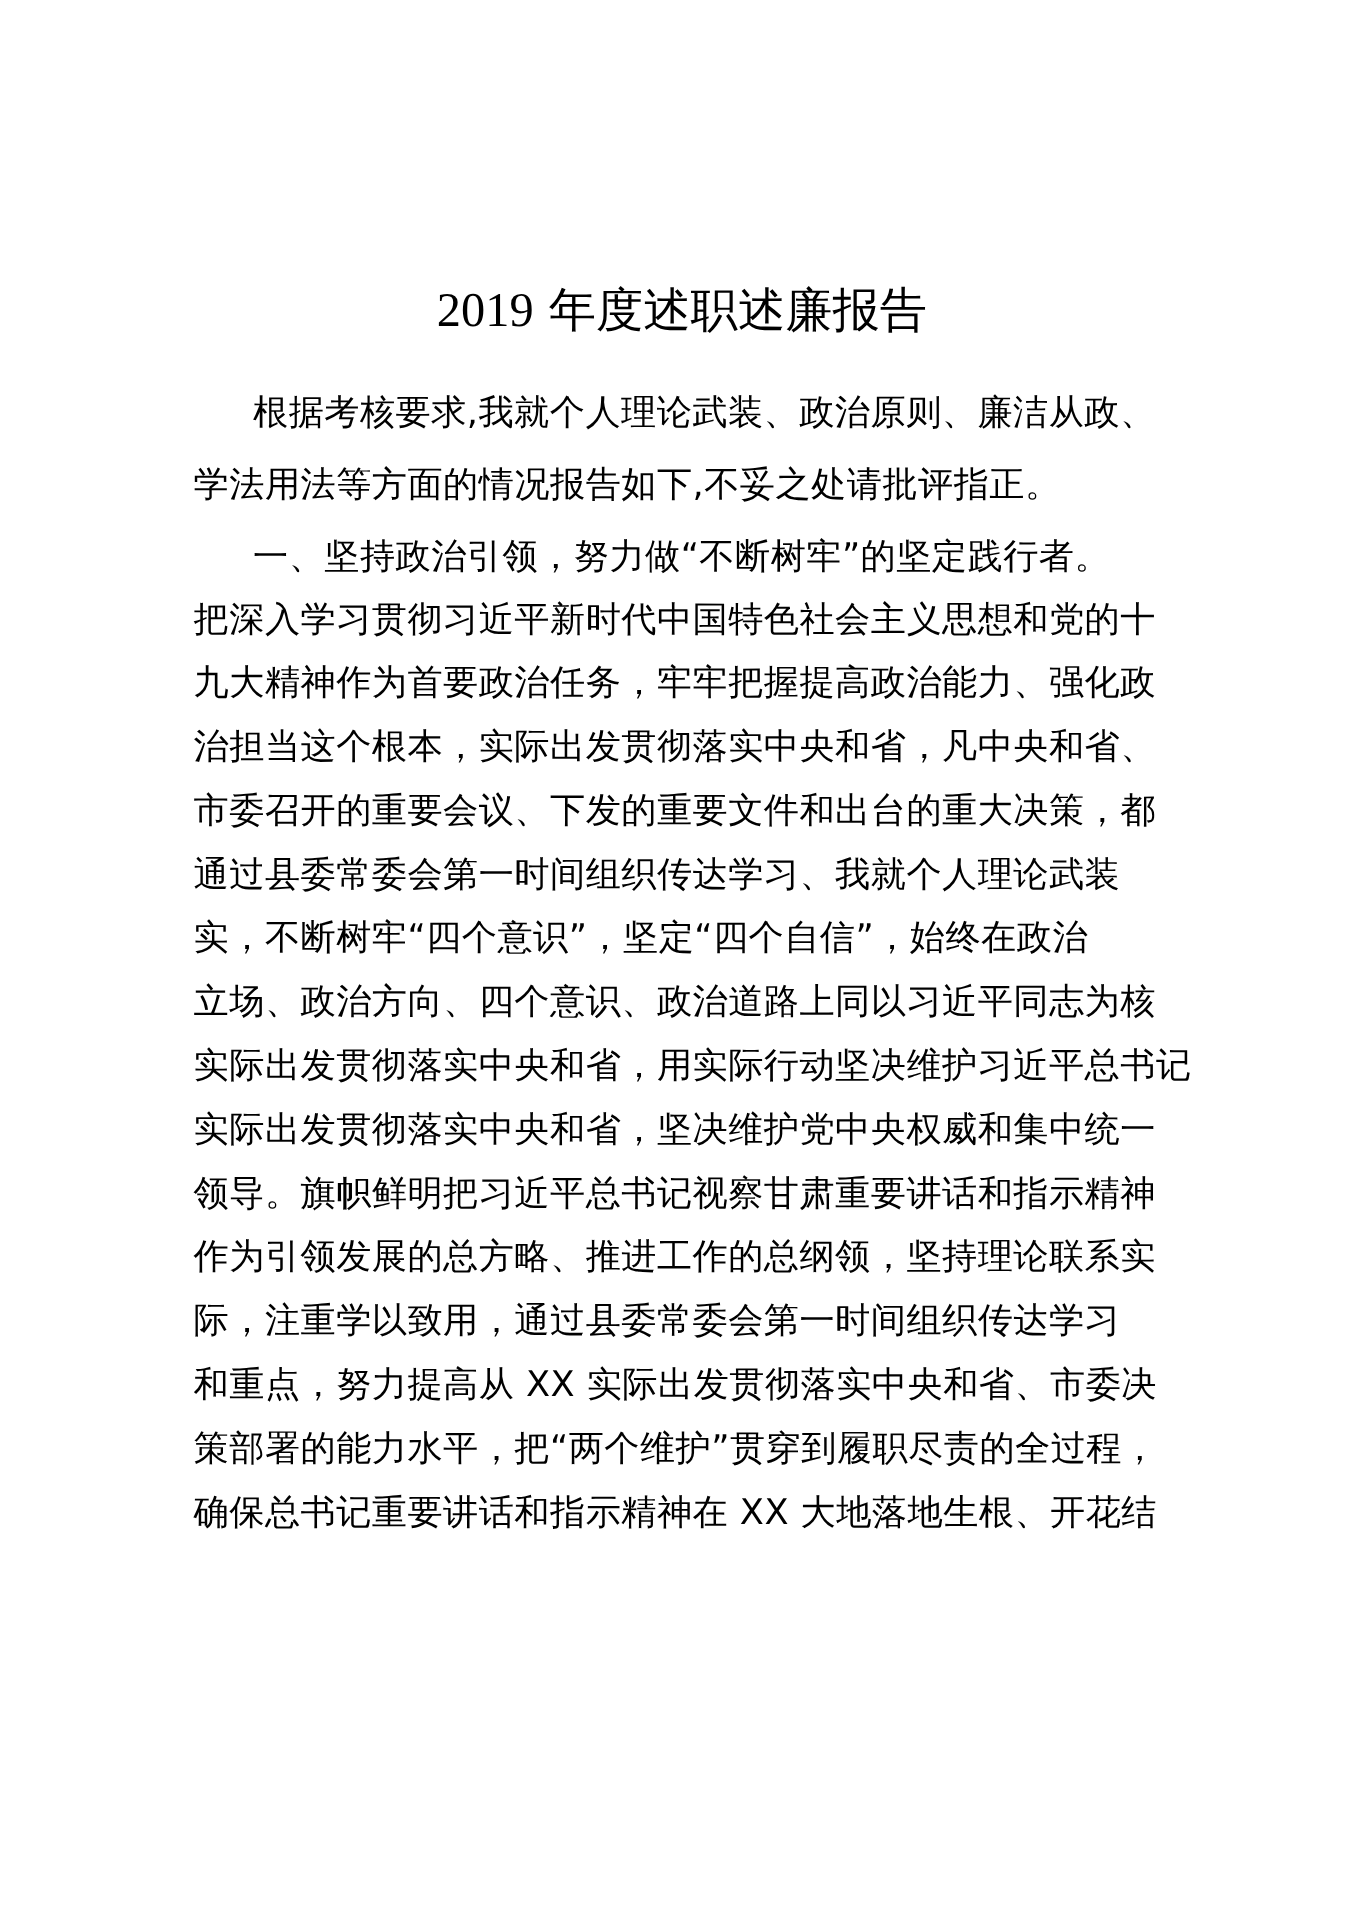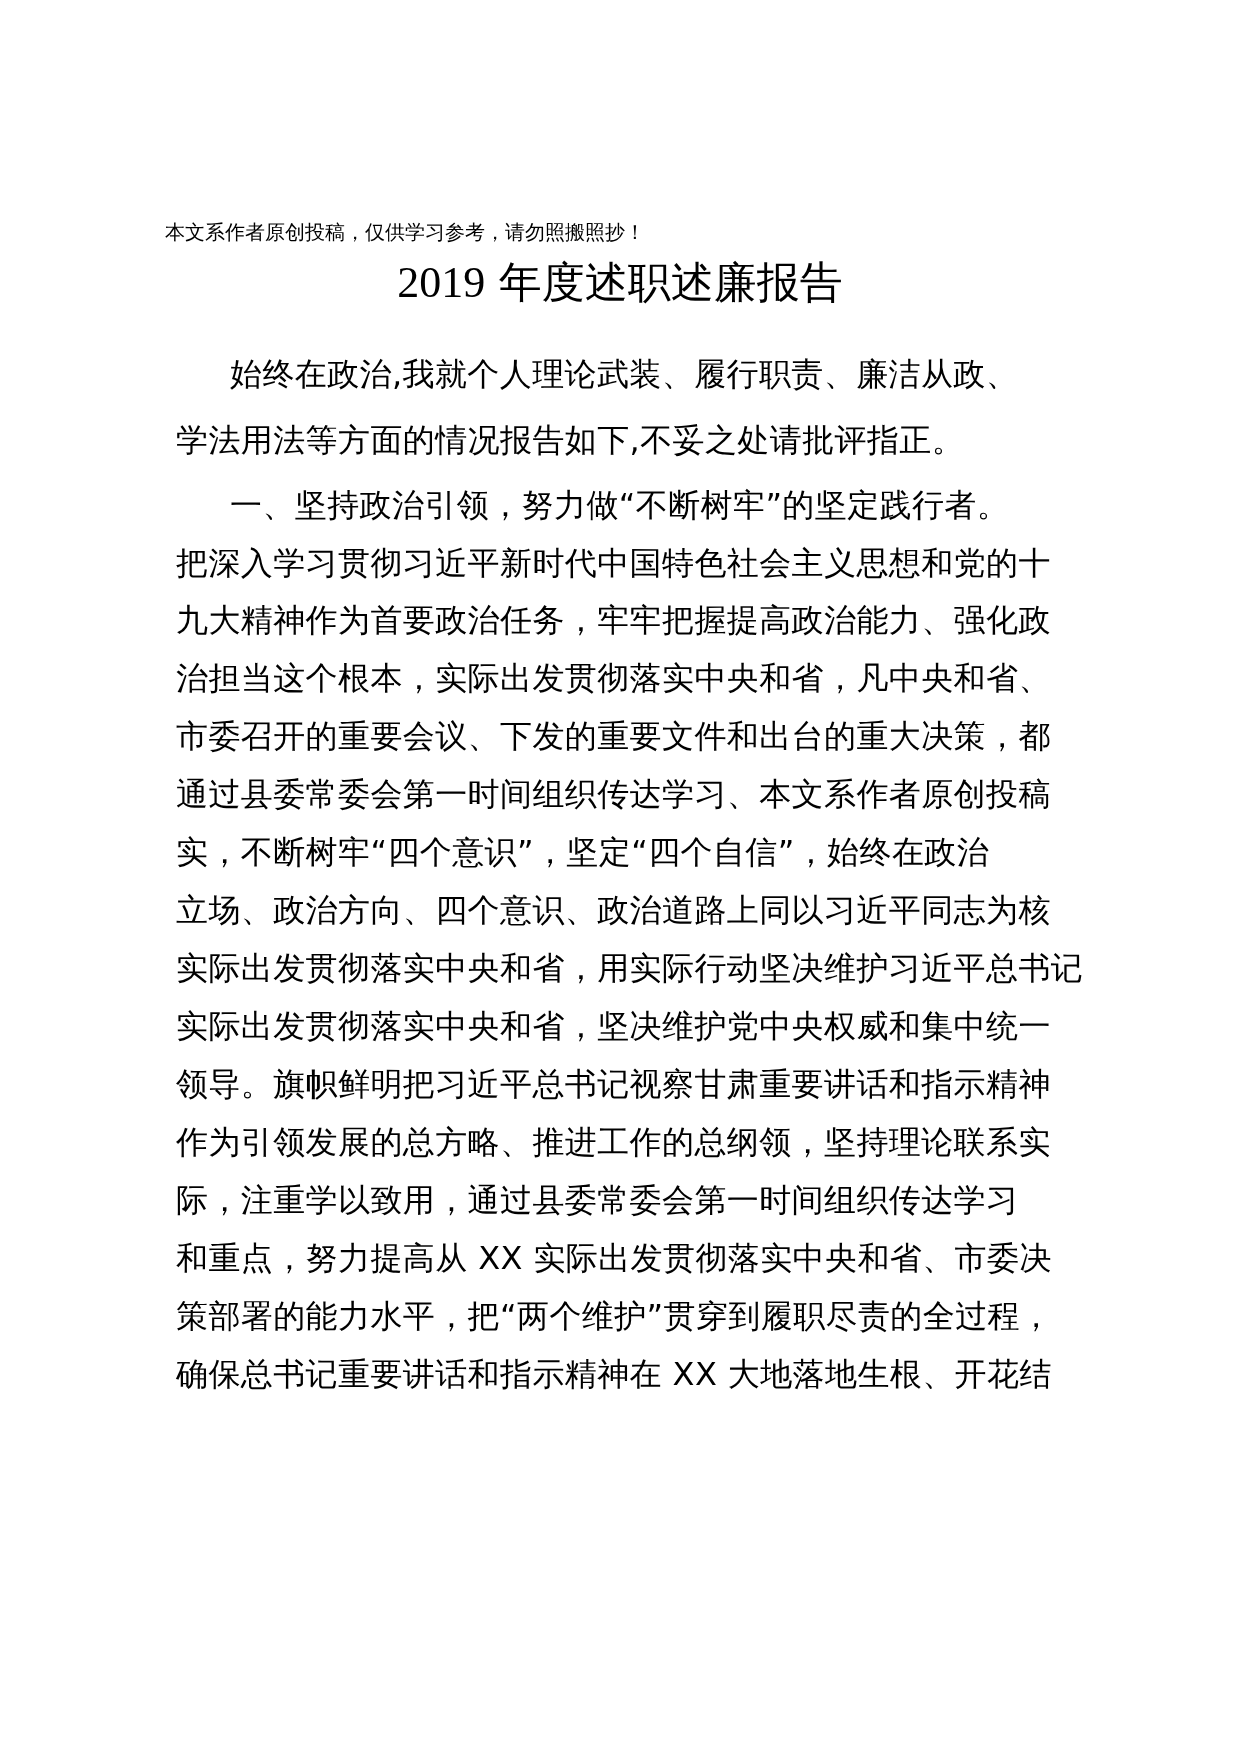--- a/index.html
+++ b/index.html
@@ -52,35 +52,34 @@
       line-height: 44px;
       white-space: nowrap;
       letter-spacing: 0.4px;
     }
     .line.indent { left: 230px; }
   </style>
 </head>
 <body>
 
 <div class="page">
-  <div class="notice">本文系作者原创投稿，仅供学习参考，请勿照搬照抄！</div>
 
   <div class="title">
     <span class="year">2019</span><span> 年度述职述廉报告</span>
   </div>
 
   <div>
-    <div class="line indent" style="top:352px">始终在政治,我就个人理论武装、履行职责、廉洁从政、</div>
+    <div class="line indent" style="top:352px">根据考核要求,我就个人理论武装、政治原则、廉洁从政、</div>
     <div class="line" style="top:418px">学法用法等方面的情况报告如下,不妥之处请批评指正。</div>
     <div class="line indent" style="top:483px">一、坚持政治引领，努力做“不断树牢”的坚定践行者。</div>
     <div class="line" style="top:541px">把深入学习贯彻习近平新时代中国特色社会主义思想和党的十</div>
     <div class="line" style="top:598px">九大精神作为首要政治任务，牢牢把握提高政治能力、强化政</div>
     <div class="line" style="top:656px">治担当这个根本，实际出发贯彻落实中央和省，凡中央和省、</div>
     <div class="line" style="top:714px">市委召开的重要会议、下发的重要文件和出台的重大决策，都</div>
-    <div class="line" style="top:772px">通过县委常委会第一时间组织传达学习、本文系作者原创投稿</div>
+    <div class="line" style="top:772px">通过县委常委会第一时间组织传达学习、我就个人理论武装</div>
     <div class="line" style="top:830px">实，不断树牢“四个意识”，坚定“四个自信”，始终在政治</div>
     <div class="line" style="top:888px">立场、政治方向、四个意识、政治道路上同以习近平同志为核</div>
     <div class="line" style="top:946px">实际出发贯彻落实中央和省，用实际行动坚决维护习近平总书记</div>
     <div class="line" style="top:1004px">实际出发贯彻落实中央和省，坚决维护党中央权威和集中统一</div>
     <div class="line" style="top:1062px">领导。旗帜鲜明把习近平总书记视察甘肃重要讲话和指示精神</div>
     <div class="line" style="top:1120px">作为引领发展的总方略、推进工作的总纲领，坚持理论联系实</div>
     <div class="line" style="top:1178px">际，注重学以致用，通过县委常委会第一时间组织传达学习</div>
     <div class="line" style="top:1236px">和重点，努力提高从 XX 实际出发贯彻落实中央和省、市委决</div>
     <div class="line" style="top:1294px">策部署的能力水平，把“两个维护”贯穿到履职尽责的全过程，</div>
     <div class="line" style="top:1352px">确保总书记重要讲话和指示精神在 XX 大地落地生根、开花结</div>

